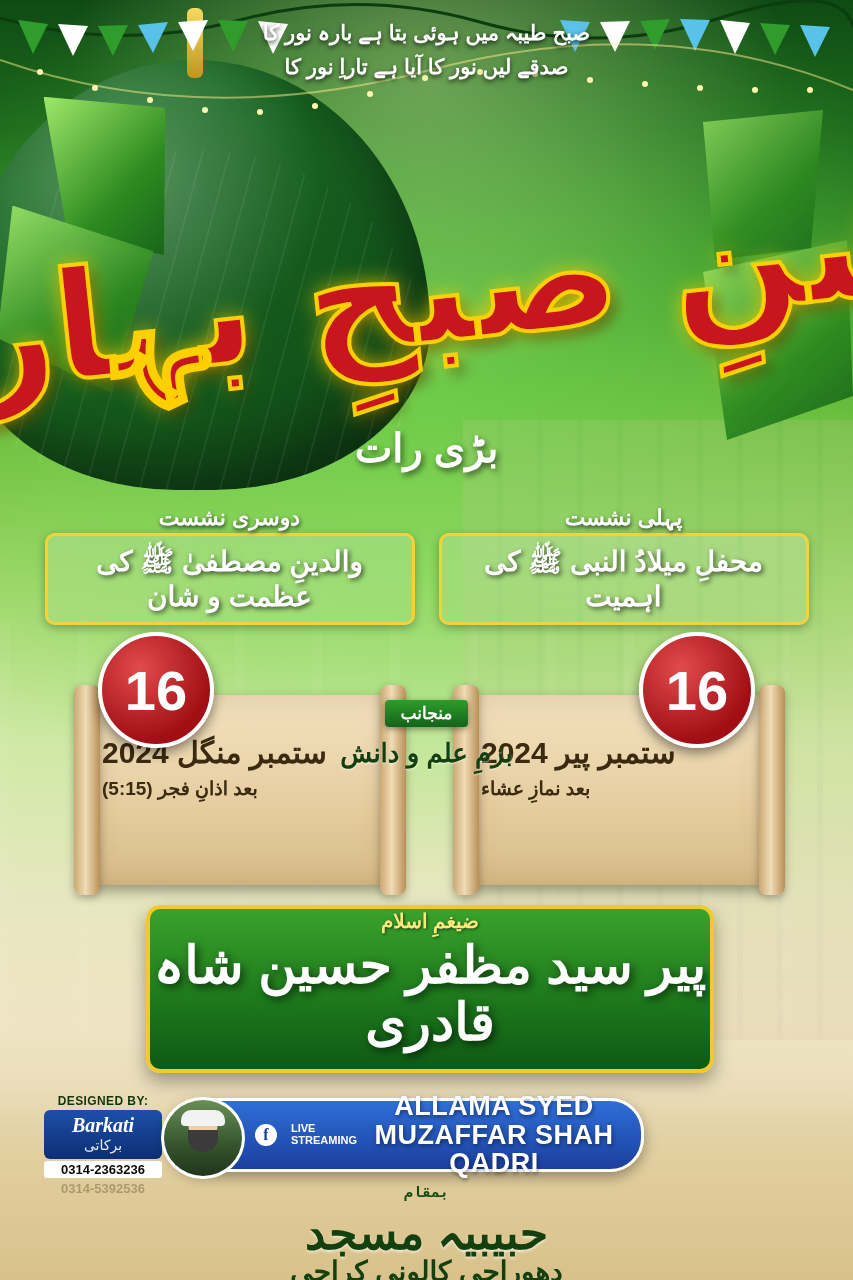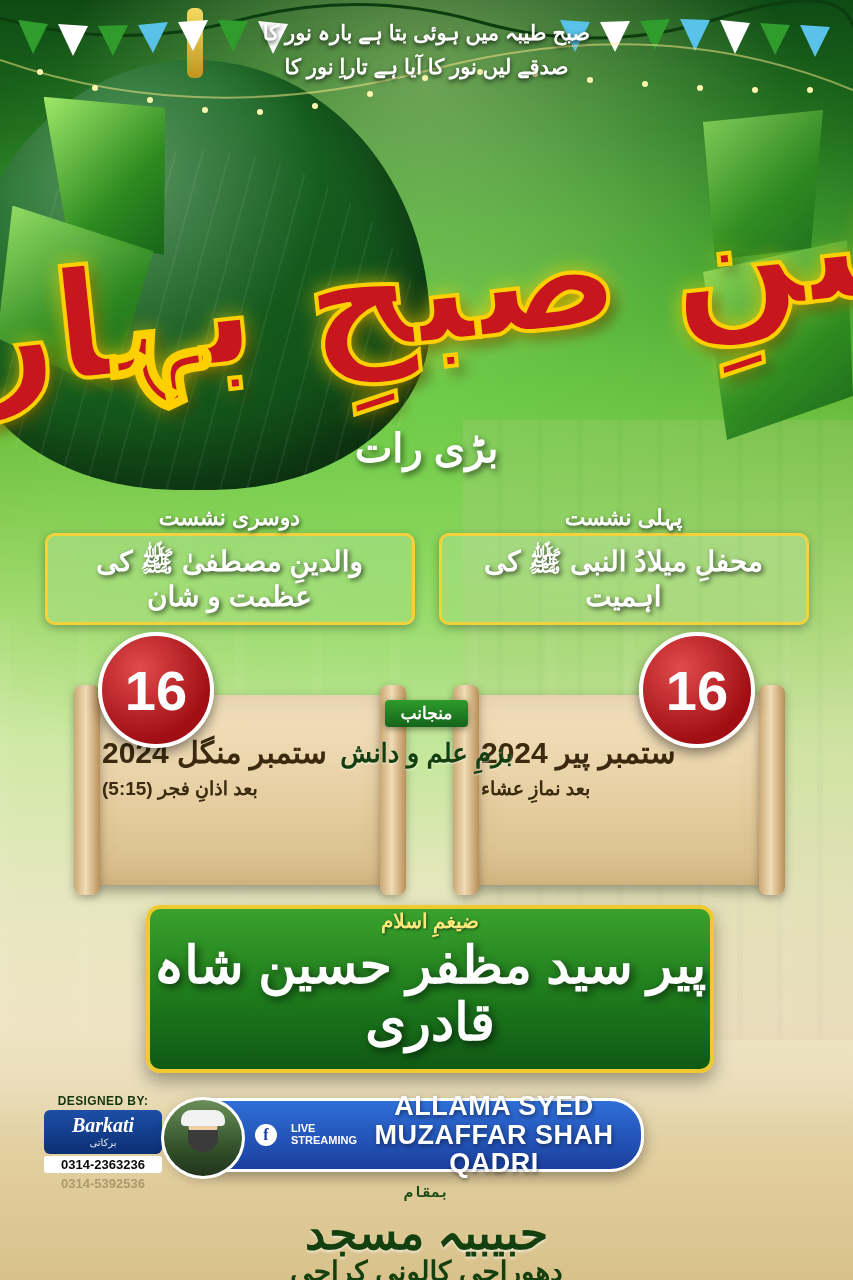--- a/index.html
+++ b/index.html
@@ -378,21 +378,21 @@
     padding: 4px 0 6px;
     color: #ffffff;
   }
   .designer-logo .brand {
     font-family: "Liberation Serif", serif;
     font-style: italic;
     font-size: 20px;
     font-weight: bold;
   }
   .designer-logo .brand-sub {
-    font-size: 10px;
+    font-size: 14px;
     opacity: 0.9;
   }
   .designer-phone {
     margin-top: 2px;
     background: #ffffff;
     color: #0a0a0a;
     font-size: 13px;
     font-weight: bold;
     border-radius: 3px;
     padding: 1px 0;

